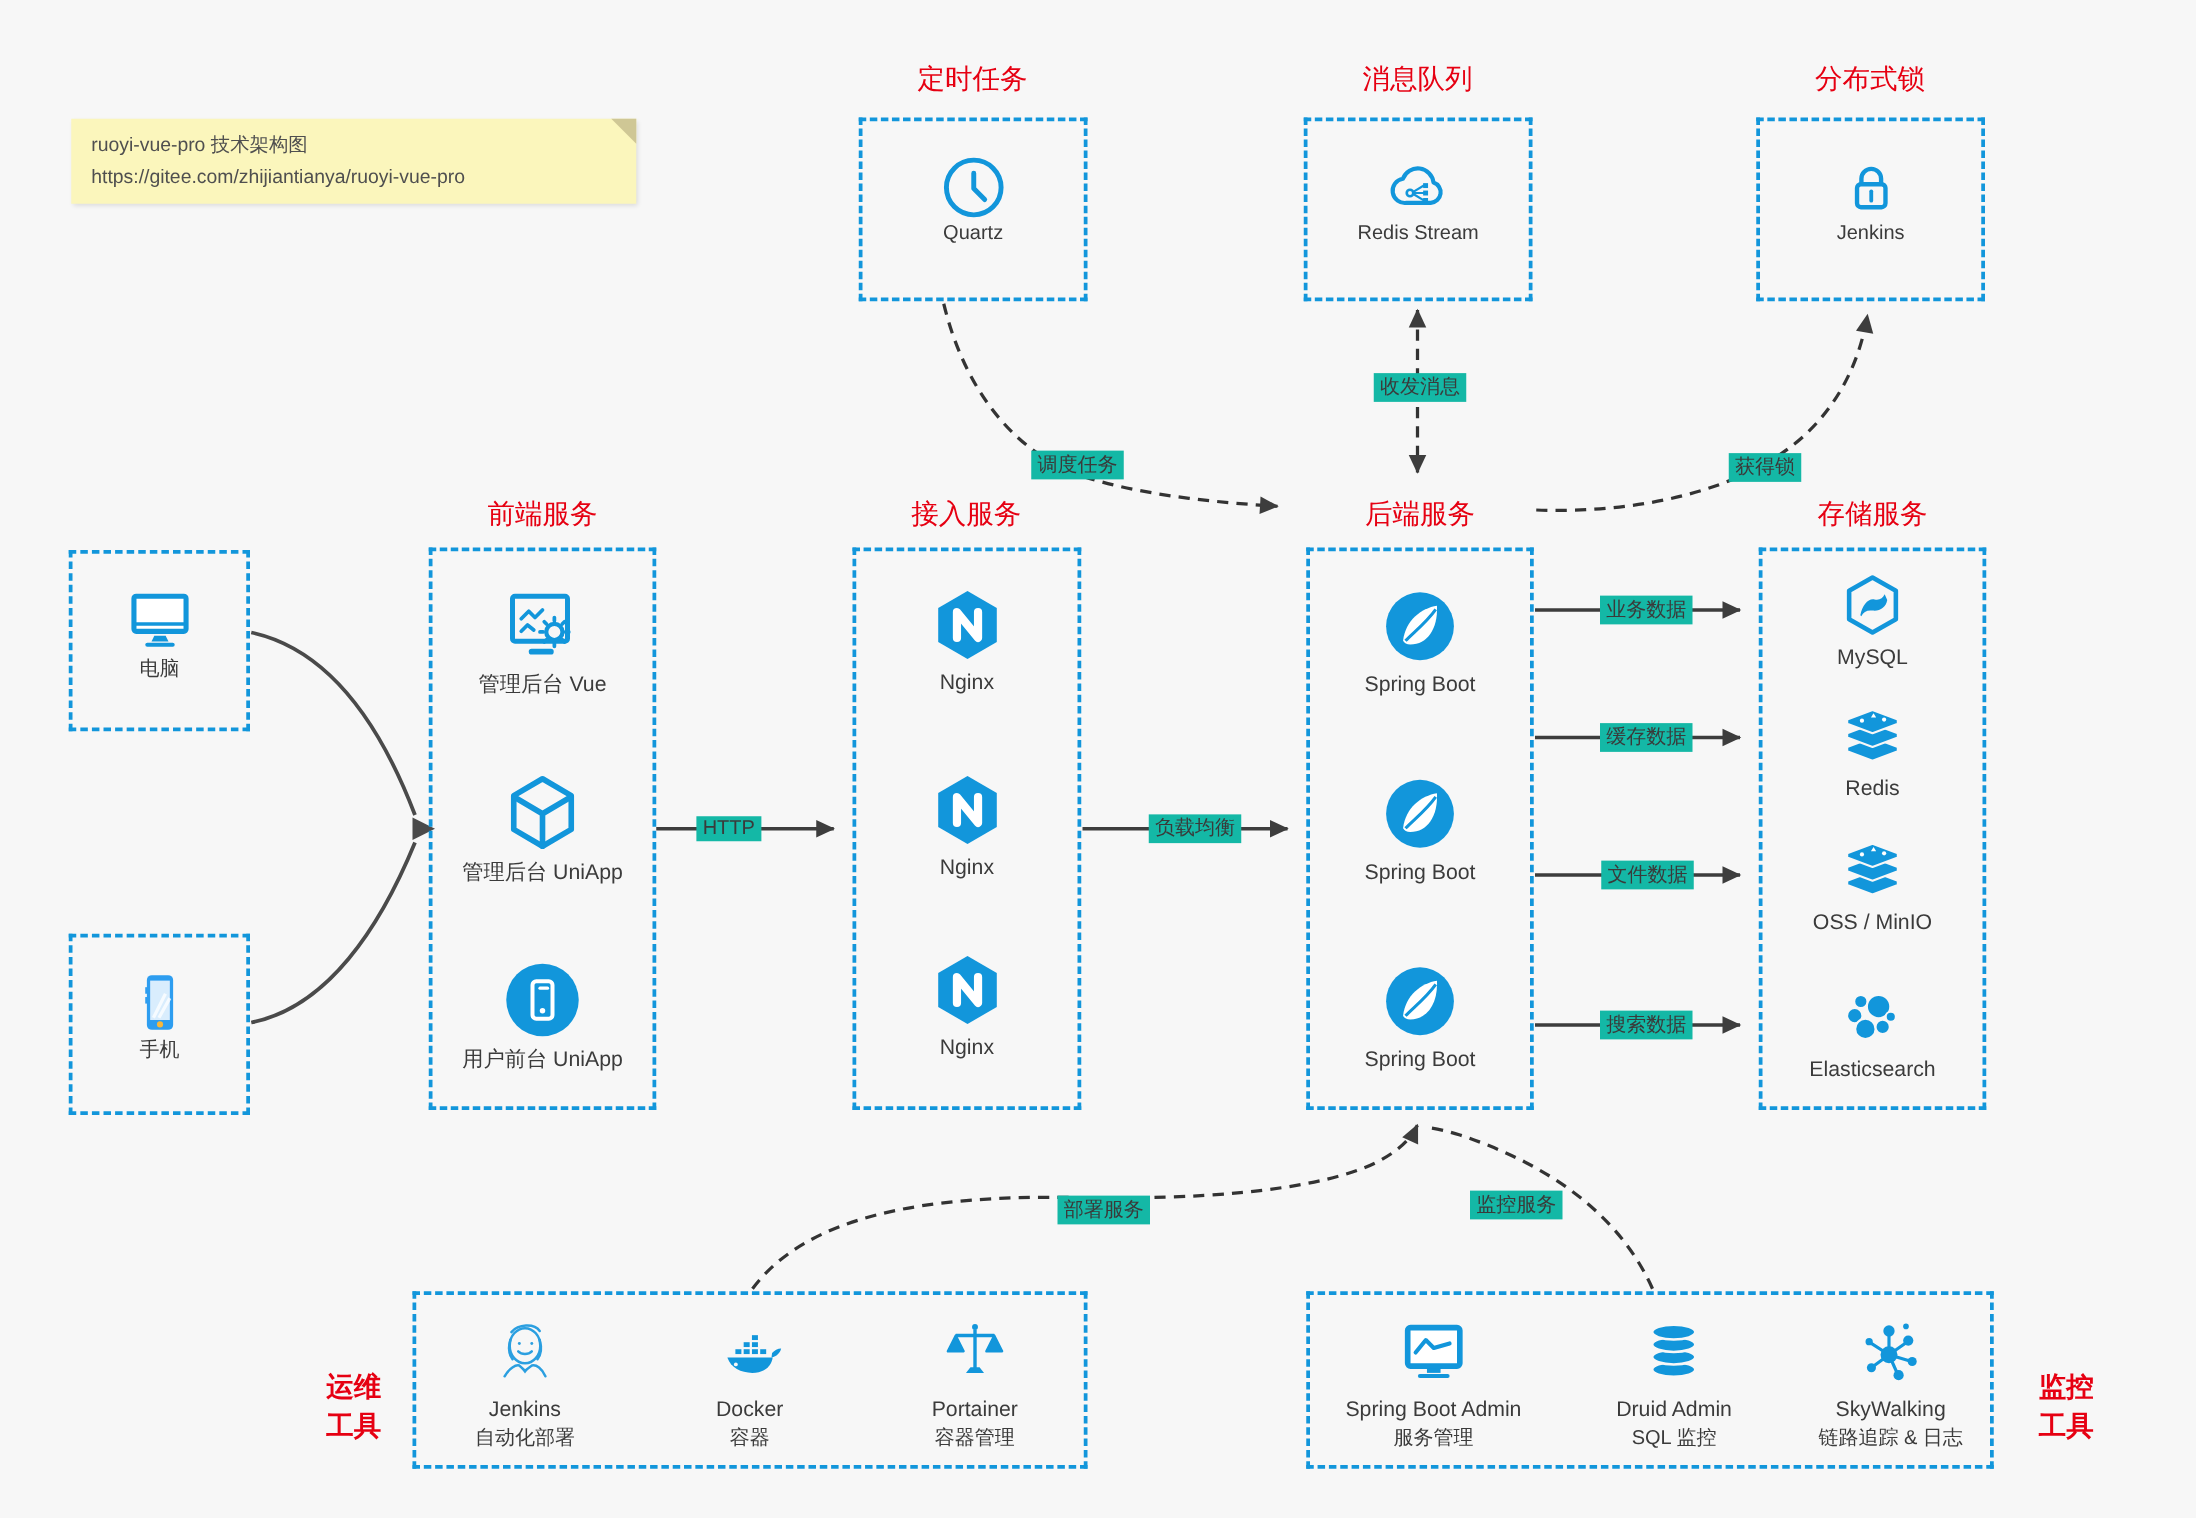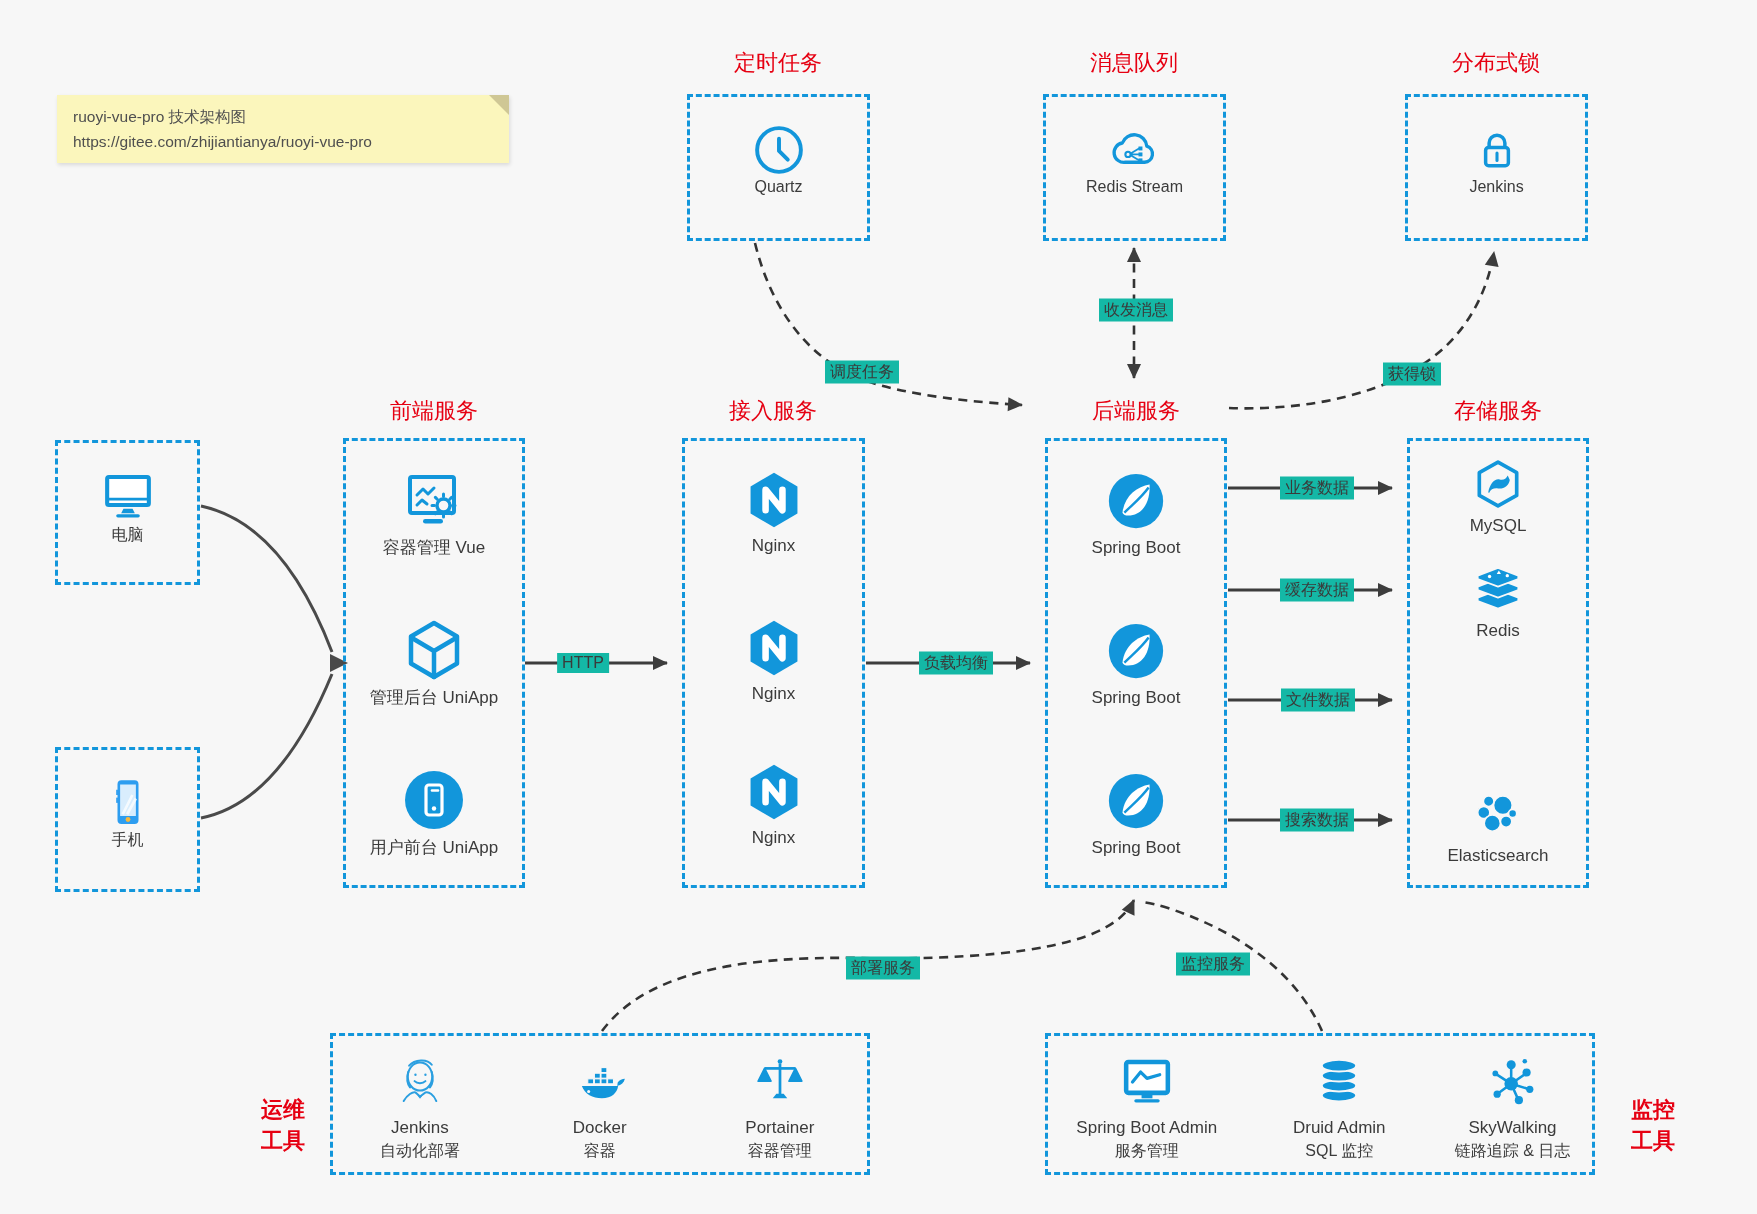--- a/index.html
+++ b/index.html
@@ -134,21 +134,21 @@
     <svg class="ic" width="64" height="64" viewBox="0 0 64 64">
       <rect x="8" y="9" width="44" height="36" rx="2" fill="none" stroke="#1296db" stroke-width="4"></rect>
       <polyline points="15,27 21,21 26,26 32,20" fill="none" stroke="#1296db" stroke-width="3" stroke-linecap="round" stroke-linejoin="round"></polyline>
       <polyline points="15,37 20,32 25,36" fill="none" stroke="#1296db" stroke-width="3" stroke-linecap="round" stroke-linejoin="round"></polyline>
       <circle cx="41.5" cy="37.5" r="6.5" fill="#f7f7f7" stroke="#1296db" stroke-width="3.4"></circle>
       <g stroke="#1296db" stroke-width="3" stroke-linecap="round">
         <path d="M41.5 28.5 v-2.5 M41.5 46.5 v2.5 M32.5 37.5 h-2.5 M50.5 37.5 h2.5 M35.2 31.2 l-1.8 -1.8 M47.8 43.8 l1.8 1.8 M35.2 43.8 l-1.8 1.8 M47.8 31.2 l1.8 -1.8"></path>
       </g>
       <rect x="21" y="51" width="20" height="4.6" rx="2.3" fill="#1296db"></rect>
     </svg>
-    <div class="lbl">容器管理 Vue</div>
+    <div class="lbl">管理后台 Vue</div>
   </div>
   <div class="node" style="left:343px;top:618px;width:182px;">
     <svg class="ic" width="64" height="64" viewBox="0 0 64 64">
       <polygon points="32,5 55,18.5 55,45.5 32,59 9,45.5 9,18.5" fill="none" stroke="#1296db" stroke-width="4.5" stroke-linejoin="round"></polygon>
       <path d="M32 33 V59 M32 33 L10 20 M32 33 L54 20" fill="none" stroke="#1296db" stroke-width="4.5" stroke-linecap="round"></path>
     </svg>
     <div class="lbl">管理后台 UniApp</div>
   </div>
   <div class="node" style="left:343px;top:768px;width:182px;">
     <svg class="ic" width="64" height="64" viewBox="0 0 64 64">
@@ -217,20 +217,31 @@
   <div class="node" style="left:1407px;top:565px;width:182px;">
     <svg class="ic" width="54" height="50" viewBox="0 0 64 56">
       <path d="M32 28 L56 37 L56 41 L32 50 L8 41 L8 37 Z" fill="#1296db" stroke="#f7f7f7" stroke-width="2" stroke-linejoin="round"></path>
       <path d="M32 15 L56 24 L56 28 L32 37 L8 28 L8 24 Z" fill="#1296db" stroke="#f7f7f7" stroke-width="2" stroke-linejoin="round"></path>
       <path d="M32 2 L56 11 L56 15 L32 24 L8 15 L8 11 Z" fill="#1296db" stroke="#f7f7f7" stroke-width="2" stroke-linejoin="round"></path>
       <polygon points="33,5 35.5,9 30.5,9" fill="#fff"></polygon>
       <circle cx="43" cy="11" r="2" fill="#fff"></circle>
       <circle cx="22" cy="12" r="2" fill="#fff"></circle>
     </svg>
     <div class="lbl">Redis</div>
+  </div>
+  <div class="node" style="left:1407px;top:672px;width:182px;">
+    <svg class="ic" width="54" height="50" viewBox="0 0 64 56">
+      <path d="M32 28 L56 37 L56 41 L32 50 L8 41 L8 37 Z" fill="#1296db" stroke="#f7f7f7" stroke-width="2" stroke-linejoin="round"></path>
+      <path d="M32 15 L56 24 L56 28 L32 37 L8 28 L8 24 Z" fill="#1296db" stroke="#f7f7f7" stroke-width="2" stroke-linejoin="round"></path>
+      <path d="M32 2 L56 11 L56 15 L32 24 L8 15 L8 11 Z" fill="#1296db" stroke="#f7f7f7" stroke-width="2" stroke-linejoin="round"></path>
+      <polygon points="33,5 35.5,9 30.5,9" fill="#fff"></polygon>
+      <circle cx="43" cy="11" r="2" fill="#fff"></circle>
+      <circle cx="22" cy="12" r="2" fill="#fff"></circle>
+    </svg>
+    <div class="lbl">OSS / MinIO</div>
   </div>
   <div class="node" style="left:1407px;top:790px;width:182px;">
     <svg class="ic" width="52" height="50" viewBox="0 0 64 60">
       <g fill="#1296db" stroke="#f7f7f7" stroke-width="2">
         <circle cx="38" cy="18" r="11.5"></circle>
         <circle cx="20.5" cy="13" r="6.5"></circle>
         <circle cx="14.5" cy="27" r="7.5"></circle>
         <circle cx="25" cy="40" r="10"></circle>
         <circle cx="42" cy="38" r="7"></circle>
         <circle cx="50" cy="28" r="5"></circle>

